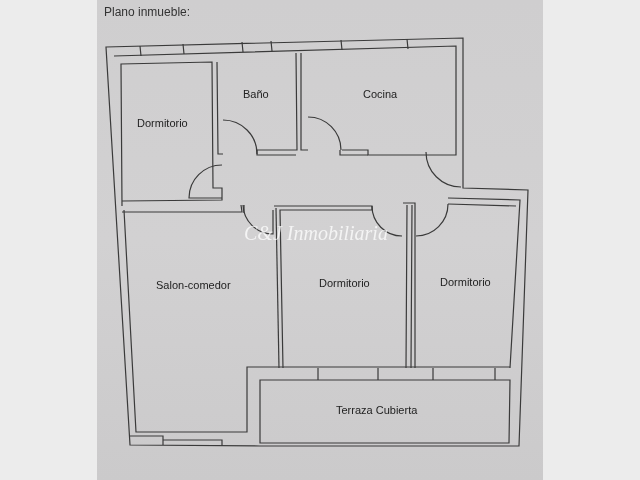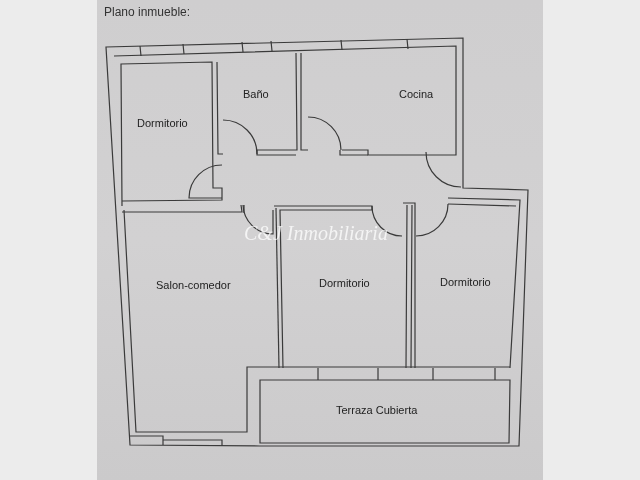--- a/index.html
+++ b/index.html
@@ -44,19 +44,19 @@
   <path d="M124 210 L136 432 L247 432 L247 367 L510 367"></path>
   <path d="M130 436 L163 436 L163 445 M163 440 L222 440 L222 446"></path>
 
   <path d="M260 380 L510 380 L509 443 L260 443 Z"></path>
   <path d="M318 368 L318 380 M378 368 L378 380 M433 368 L433 380 M495 368 L495 380"></path>
 </svg>
 
 <div id="labels">
     <div class="lbl" style="left: 137px; top: 117px;">Dormitorio</div>
     <div class="lbl" style="left: 243px; top: 88px;">Baño</div>
-    <div class="lbl" style="left: 363px; top: 88px; margin-left: 36px;">Cocina</div>
+    <div class="lbl" style="left: 363px; top: 88px;">Cocina</div>
     <div class="lbl" style="left: 156px; top: 279px;">Salon-comedor</div>
     <div class="lbl" style="left: 319px; top: 277px;">Dormitorio</div>
     <div class="lbl" style="left: 440px; top: 276px;">Dormitorio</div>
     <div class="lbl" style="left: 336px; top: 404px;">Terraza  Cubierta</div>
   </div>
 <div class="wm">C&amp;J Inmobiliaria</div>
 
 </body></html>

